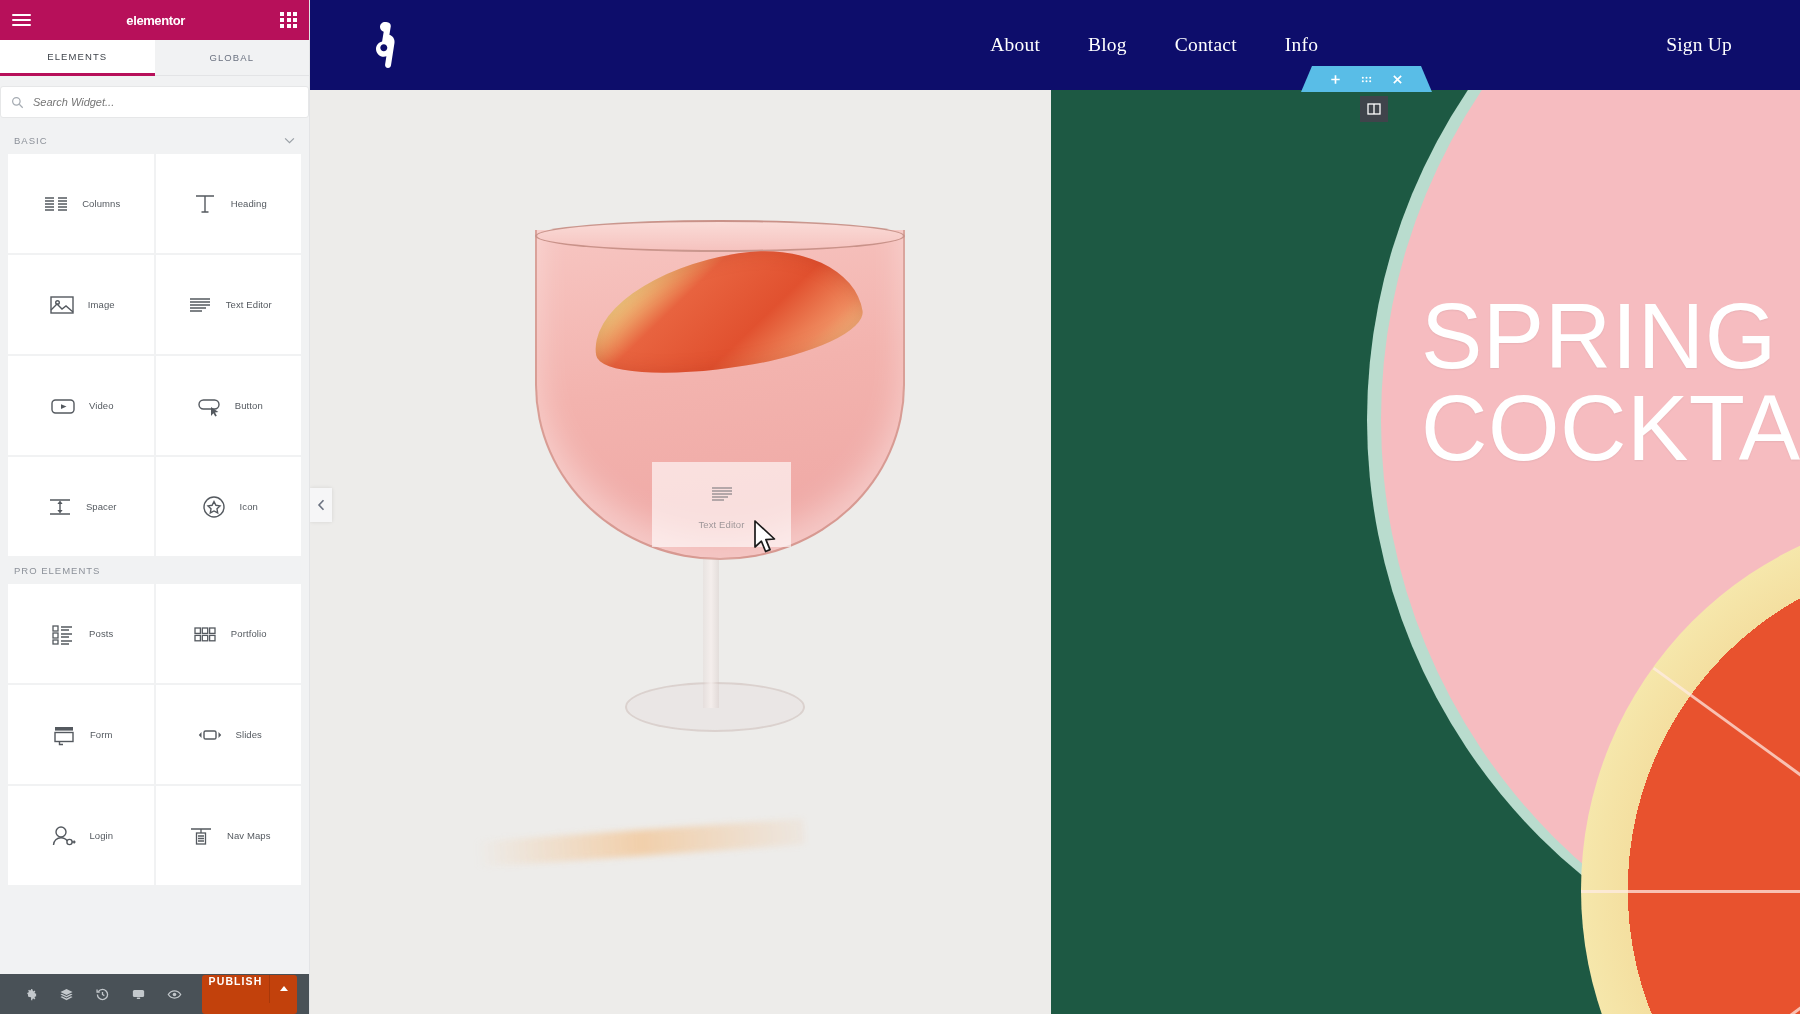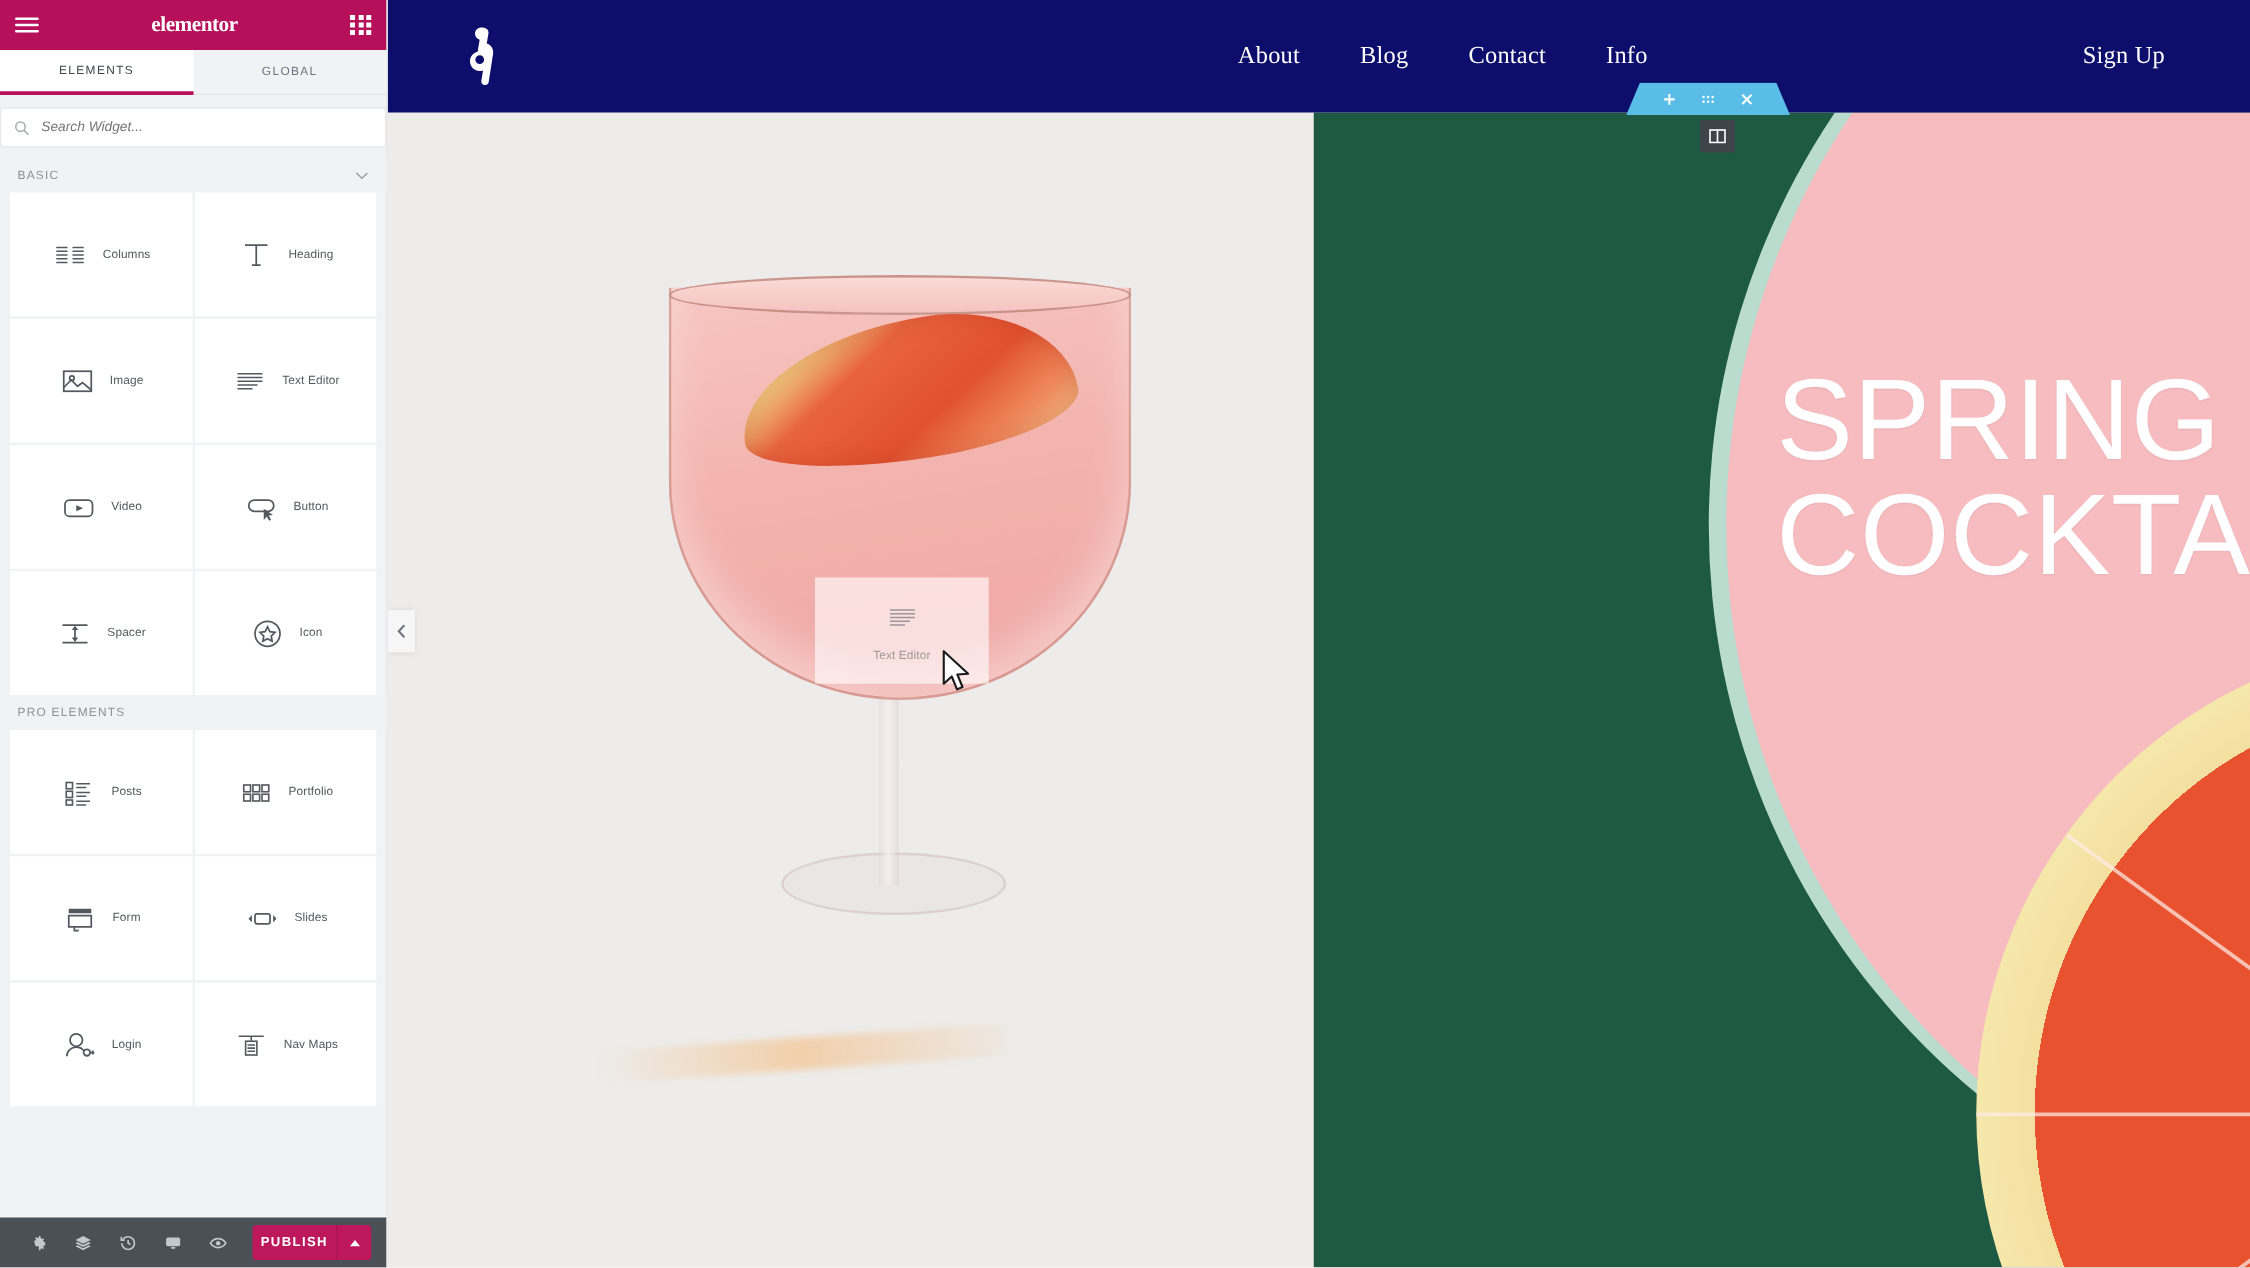--- a/index.html
+++ b/index.html
@@ -15,22 +15,22 @@
   #panel {
     position:absolute; left:0; top:0; width:310px; height:1014px;
     background:#f1f2f3; display:flex; flex-direction:column;
     z-index:40; border-right:1px solid #e3e4e6;
   }
   #panel-header {
     height:40px; background:#b7105a; display:flex; align-items:center;
     justify-content:space-between; padding:0 12px; flex:0 0 40px;
   }
   .pg-logo {
-    color:#fff; font-size:17px; font-weight:bold; letter-spacing:-.4px;
-    font-family:Liberation Serif, serif;
+    color:#fff; font-size:13px; font-weight:bold; letter-spacing:-.4px;
+    font-family:Liberation Sans, sans-serif;
   }
   .burger span {
     display:block; width:19px; height:2.6px; background:#fff;
     margin:2.6px 0; border-radius:1px;
   }
   .grid9 { display:grid; grid-template-columns:repeat(3,4px);
     grid-template-rows:repeat(3,4px); gap:2.4px; }
   .grid9 i { background:#fff; display:block; width:4px; height:4px; }
 
   #tabs { height:36px; display:flex; background:#fff; flex:0 0 36px;text-align:center; }
@@ -72,22 +72,22 @@
   #panel-footer {
     height:40px; background:#495157; display:flex; align-items:center;
     padding:0 12px; gap:0; flex:0 0 40px;
   }
   .fbtn {
     width:36px; height:40px; display:flex; align-items:center;
     justify-content:center; color:#c3c8cc; cursor:pointer;
   }
   .fbtn svg { width:15px; height:15px; }
   #publish {
-    margin-left:10px; height:28px; background:#be185d; border-radius:3px;
-    display:flex; align-items:center; cursor:pointer; flex:1 1 auto;
+    margin-left:10px; height:39px; background:#c2410c; border-radius:3px;
+    display:flex; cursor:pointer; flex:1 1 auto;
   }
   #publish .ptext {
     flex:1; text-align:center; color:#fff; font-size:10.5px;
     font-weight:bold; letter-spacing:1.1px;
   }
   #publish .parrow {
     width:28px; height:28px; display:flex; align-items:center;
     justify-content:center; border-left:1px solid rgba(0,0,0,.13);
   }
   .caret-up { width:0;height:0;border-left:4.5px solid transparent;

